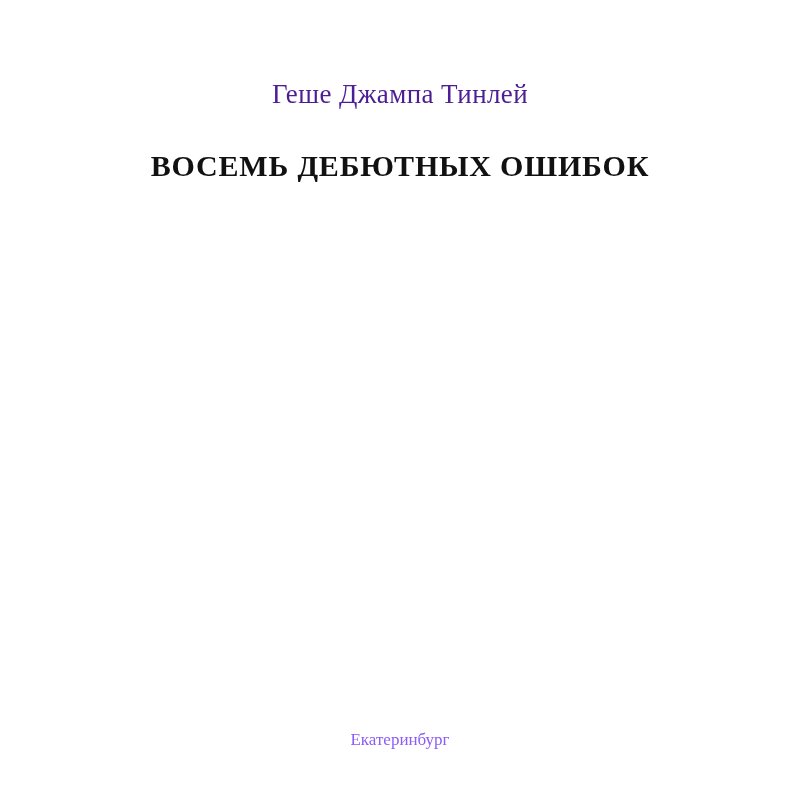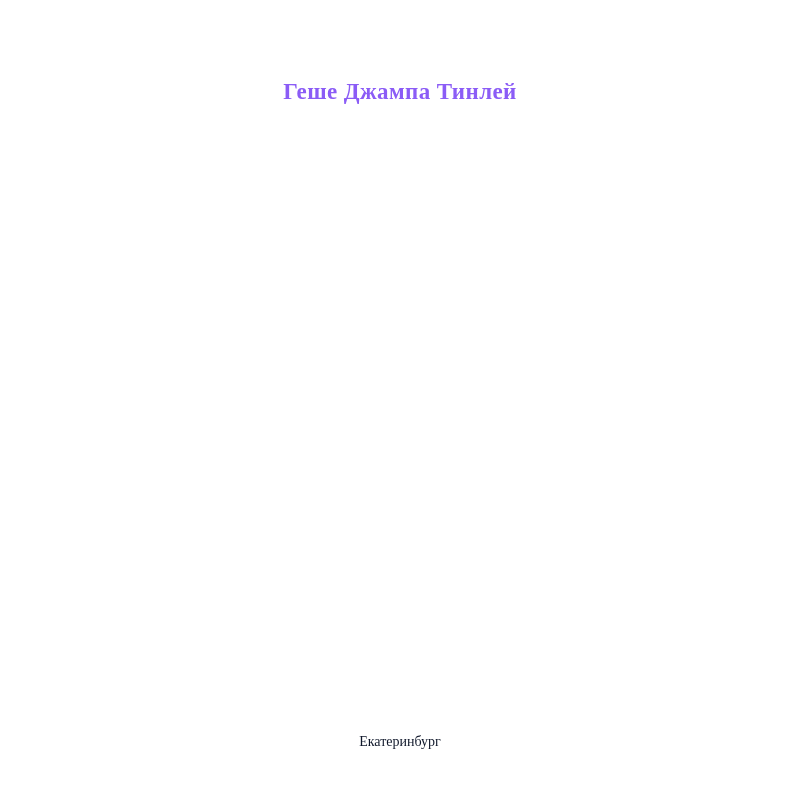--- a/index.html
+++ b/index.html
@@ -23,64 +23,65 @@
   }
   .title-block {
     position: absolute;
     top: 78px;
     left: 0;
     width: 800px;
     text-align: center;
   }
   .author {
     font-family: "Liberation Serif", serif;
-    font-size: 23px;
-    font-weight: bold;
+    font-size: 27px;
+    font-weight: normal;
     letter-spacing: 0.4px;
-    color: #8b5cf6;
+    color: #4c1d95;
     line-height: 1.2;
   }
   .book-title {
     margin-top: 38px;
     font-family: "Liberation Serif", serif;
     font-size: 30px;
     font-weight: bold;
     letter-spacing: 0.8px;
     color: #111111;
     line-height: 1.2;
   }
   .imprint-block {
     position: absolute;
     bottom: 48px;
     left: 0;
     width: 800px;
     text-align: center;
   }
   .city {
     font-family: "Liberation Serif", serif;
-    font-size: 14px;
+    font-size: 17px;
     font-weight: normal;
-    color: #0f172a;
+    color: #8b5cf6;
     line-height: 1.35;
   }
   .year {
     margin-top: 5px;
     font-family: "Liberation Serif", serif;
     font-size: 17px;
     font-weight: normal;
     color: #1a1a1a;
     line-height: 1.35;
   }
 </style>
 </head>
 <body>
 
 <div class="page">
 
   <div class="title-block">
     <div class="author">Геше Джампа Тинлей</div>
+    <div class="book-title">ВОСЕМЬ ДЕБЮТНЫХ ОШИБОК</div>
   </div>
 
   <div class="imprint-block">
     <div class="city">Екатеринбург</div>
   </div>
 
 </div>
 
 </body></html>

